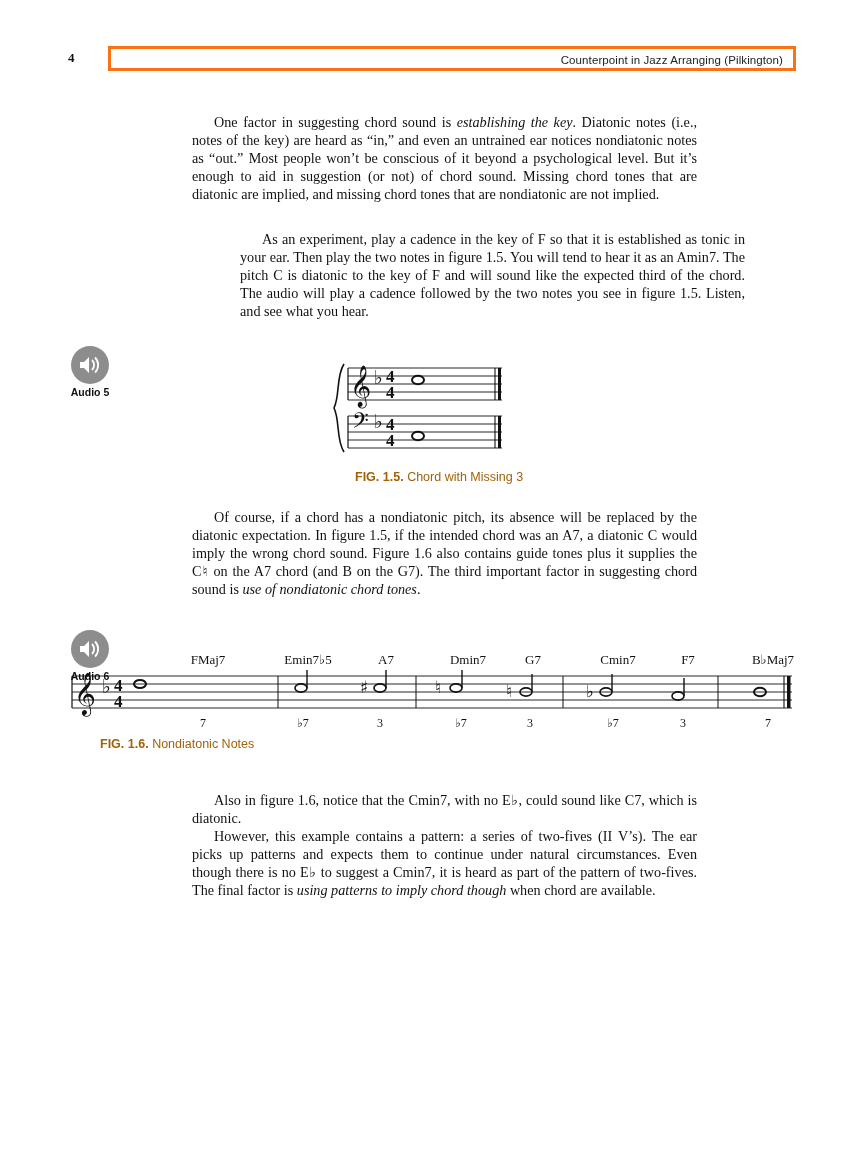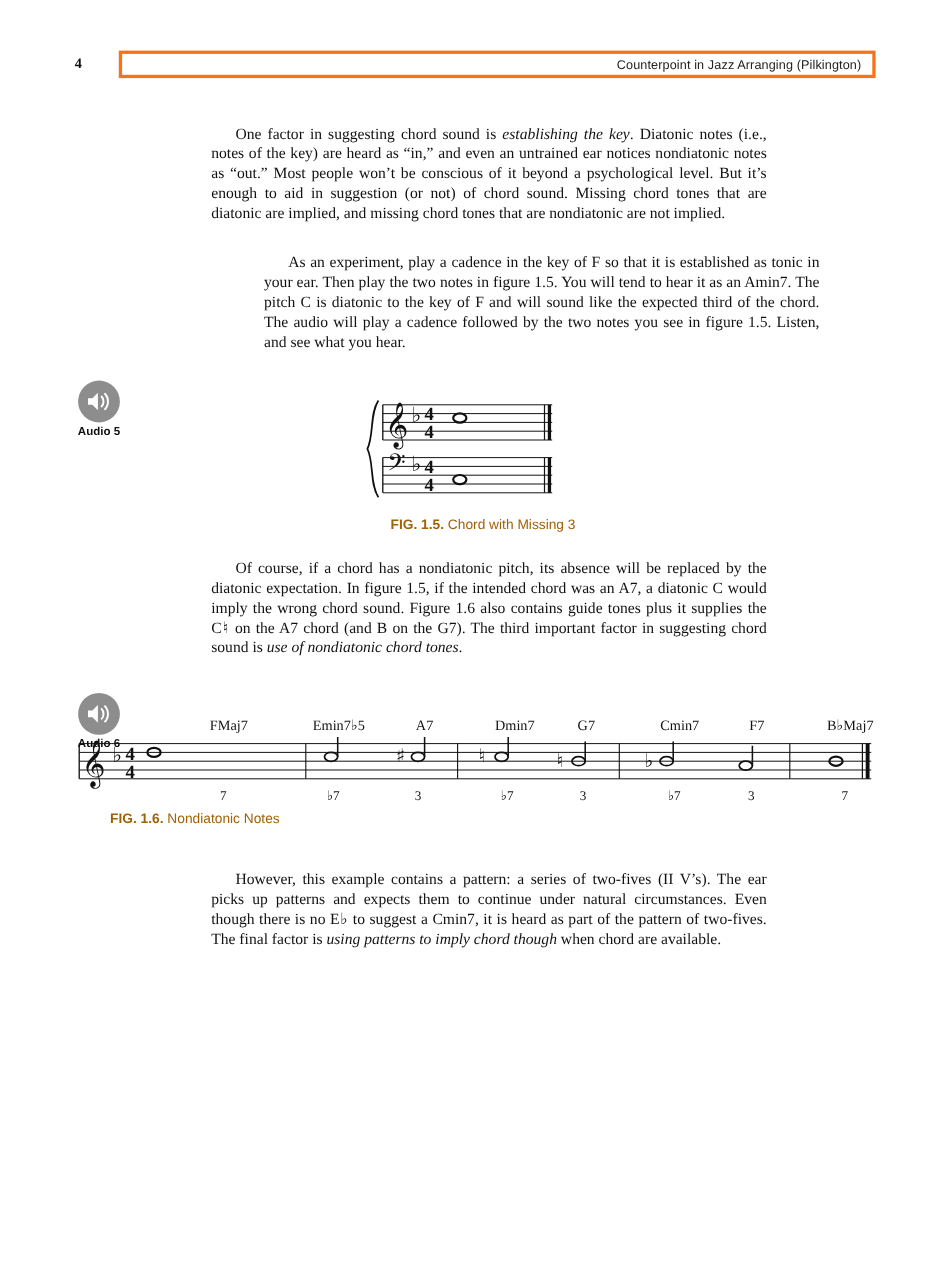--- a/index.html
+++ b/index.html
@@ -322,14 +322,15 @@
     <span class="degree-sym" style="left:700px">7</span>
   </div>
 </div>
 
 <div class="fig-caption" id="caption-1-6">
   <b>FIG. 1.6.</b>
   <span>Nondiatonic Notes</span>
 </div>
 
 <div class="textblock" id="para-4">
+  <p>Also in figure 1.6, notice that the Cmin7, with no E♭, could sound like C7, which is diatonic.</p>
   <p><span>However, this example contains a pattern: a series of two-fives (II V’s). The ear picks up patterns and expects them to continue under natural circumstances. Even though there is no E♭ to suggest a Cmin7, it is heard as part of the pattern of two-fives. The final factor is </span><span class="it">using patterns to imply chord though</span><span> when chord are available.</span></p>
 </div>
 
 </body></html>

